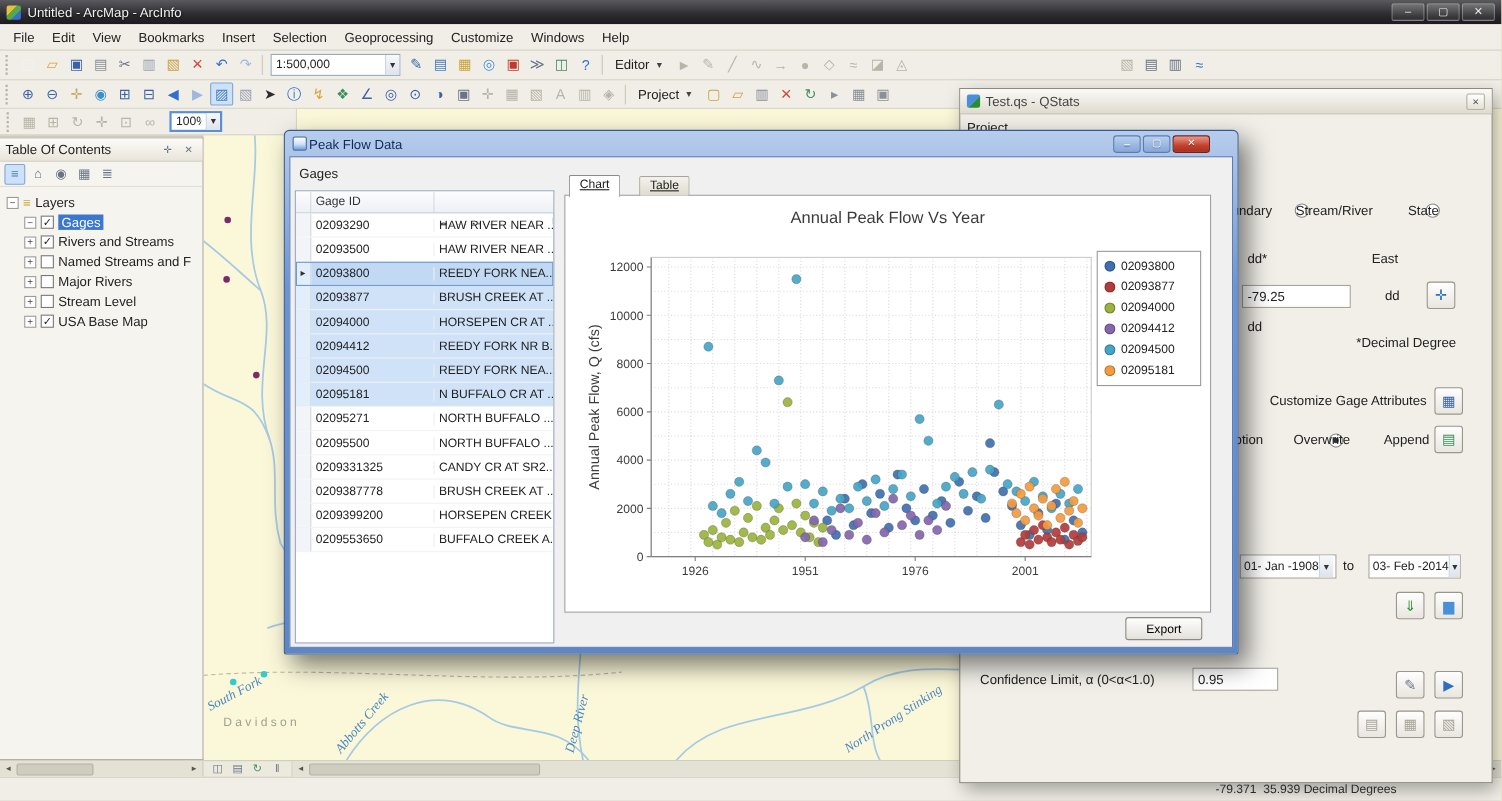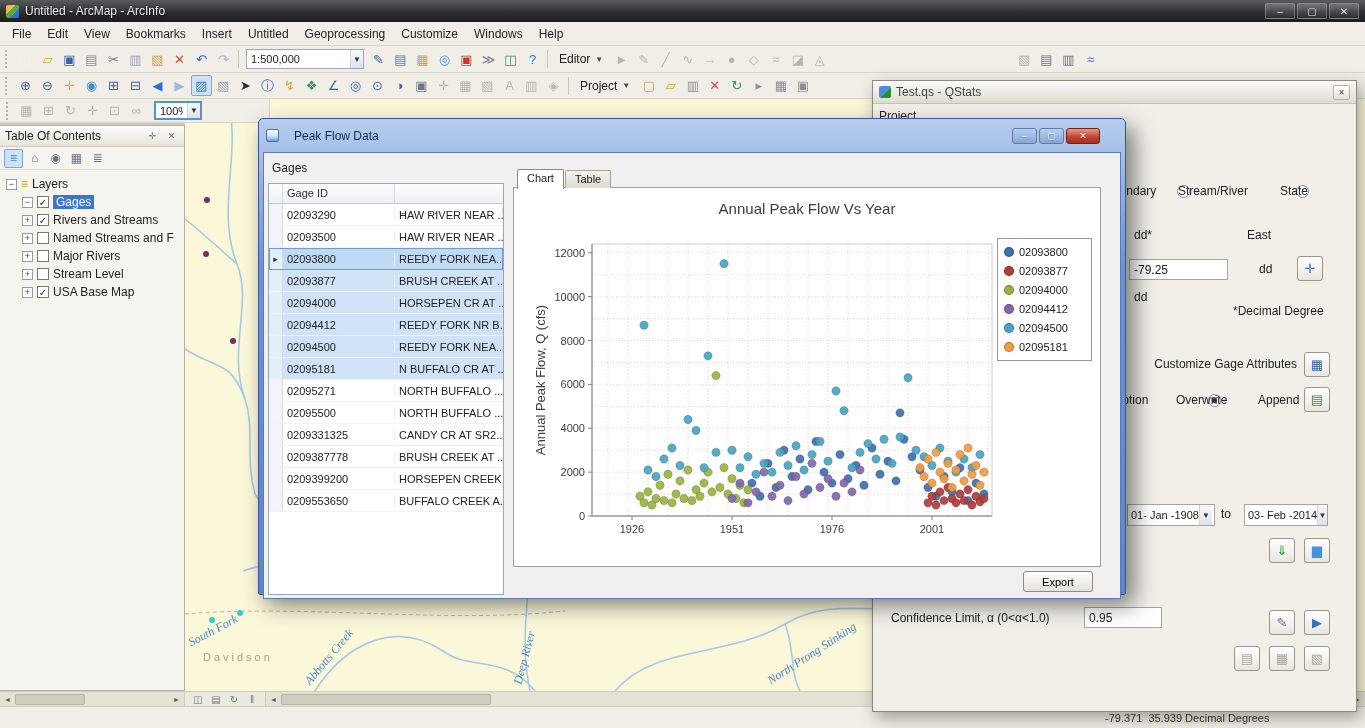--- a/index.html
+++ b/index.html
@@ -111,21 +111,21 @@
     font-size:11px; padding-left:3px; }
   .qbtn { position:absolute; width:26px; height:25px; border:1px solid #9a968a; border-radius:3px;
     background:linear-gradient(#fefefe,#e9e6df); display:flex; align-items:center;
     justify-content:center; font-size:13px; }
   #q-status { position:absolute; left:6px; top:581px; width:374px; height:20px; background:#fff;
     border:1px solid #c5c1b5; display:flex; align-items:center; padding:0 6px; font-size:12px; }
   
   #peak-dialog { position:absolute; left:258px; top:118px; width:868px; height:477px; z-index:10;
     background:linear-gradient(#b7cdec,#6b94d2 30%,#5e86c4); border:1px solid #38598f;
     border-radius:5px 5px 2px 2px; padding:0 4px 4px 4px; box-shadow:8px 10px 22px rgba(0,0,0,.5); }
-  #pf-titlebar { height:33px; display:flex; align-items:center; gap:15px; padding:0 3px;
+  #pf-titlebar { height:23px; display:flex; align-items:center; gap:2px; padding:0 3px;
     color:#0d2a5a; font-size:12px; }
   #pf-icon { width:13px; height:13px; border:1px solid #4a6ea8; border-radius:2px; flex:none;
     background:linear-gradient(#ffffff,#cfe0f8 55%,#6fa0d8); }
   #pf-controls { margin-left:auto; display:flex; gap:2px; margin-right:18px; }
   .dlg-btn { width:25px; height:16px; display:flex; align-items:center; justify-content:center;
     font-size:9px; color:#fff; text-shadow:0 1px 1px rgba(0,0,0,.4); border:1px solid #5a7cb4;
     border-radius:3px; background:linear-gradient(#b9cfee,#86a7d8); }
   .dlg-btn.close { width:34px; background:linear-gradient(#e89a8a,#c3402c 60%,#a92f1f); border-color:#7a1f12; }
   #pf-body { position:relative; height:447px; background:#f0f0f0; border:1px solid #5a7cb4; }
   .gages-label { position:absolute; left:8px; top:8px; font-size:12px; }
@@ -142,21 +142,21 @@
   .grow .gut { width:14px; height:100%; background:#f2f4f7; border-right:1px solid #d5dae2;
     display:flex; align-items:center; justify-content:center; font-size:9px; color:#333; }
   .grow .c1 { width:112px; padding:0 4px; border-right:1px solid #eceef2; overflow:hidden; white-space:nowrap; }
   .grow .c2 { flex:1; padding:0 4px; overflow:hidden; white-space:nowrap; }
   .grow.sel { background:#cfe2f7; }
   .grow.sel .gut { background:#e3eefb; }
   .grow.cur { background:#c2d9f4; outline:1px solid #6f9bd2; outline-offset:-1px; }
   
   #tabstrip { position:absolute; left:253px; top:15px; height:20px; display:flex; align-items:flex-end; z-index:2; }
   .tab { padding:2px 9px 3px; font-size:11px; border:1px solid #a9a598; border-bottom:none;
-    border-radius:2px 2px 0 0; background:linear-gradient(#f4f2ec,#dedacf); margin-right:1px; }
+    border-radius:2px 2px 0 0; background:linear-gradient(#f4f2ec,#dedacf); margin-right:17px;text-decoration:underline; }
   .tab.active { background:#fff; border-color:#8a8a8a; padding-bottom:5px; margin-bottom:-1px; }
   #chart-panel { position:absolute; left:249px; top:34px; width:588px; height:380px;
     background:#fff; border:1px solid #a0a0a0; }
   .chart-title { position:absolute; top:12px; left:0; width:100%; text-align:center;
     font-size:15px; color:#3c3c3c; }
   #chart-svg { position:absolute; left:0; top:0; }
   #chart-svg text { font-family:"Liberation Sans","DejaVu Sans",sans-serif; }
   .y-axis-label { position:absolute; left:26px; top:192px; transform:translate(-50%,-50%) rotate(-90deg);
     font-size:13px; color:#3c3c3c; white-space:nowrap; }
   .x-axis-label { position:absolute; left:78px; width:400px; top:348px; text-align:center;
@@ -182,21 +182,21 @@
     </div>
 </div>
 
 <div id="menubar">
     <span id="menu-items" style="display:flex">
       <span class="menu-item">File</span>
       <span class="menu-item">Edit</span>
       <span class="menu-item">View</span>
       <span class="menu-item">Bookmarks</span>
       <span class="menu-item">Insert</span>
-      <span class="menu-item">Untitled</span>
+      <span class="menu-item">Selection</span>
       <span class="menu-item">Geoprocessing</span>
       <span class="menu-item">Customize</span>
       <span class="menu-item">Windows</span>
       <span class="menu-item">Help</span>
     </span>
   </div>
 
 <div id="toolbar1" class="toolbar">
   <span class="tb-grip"></span>
   <span style="display:flex;gap:1px">

